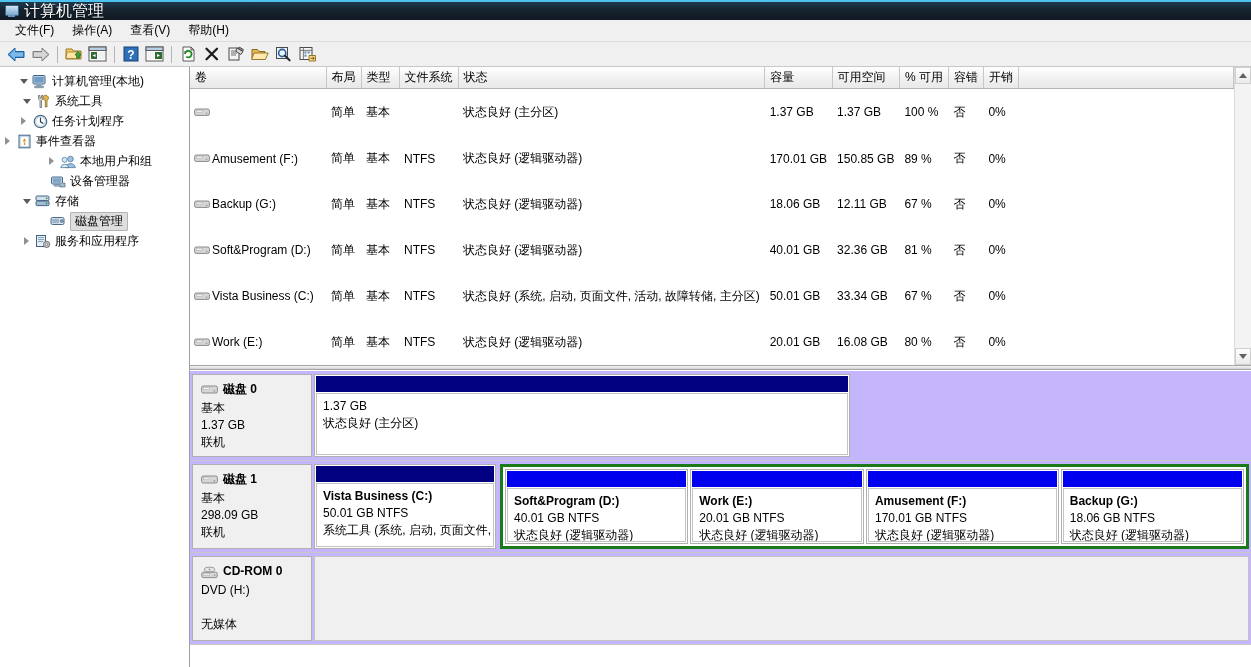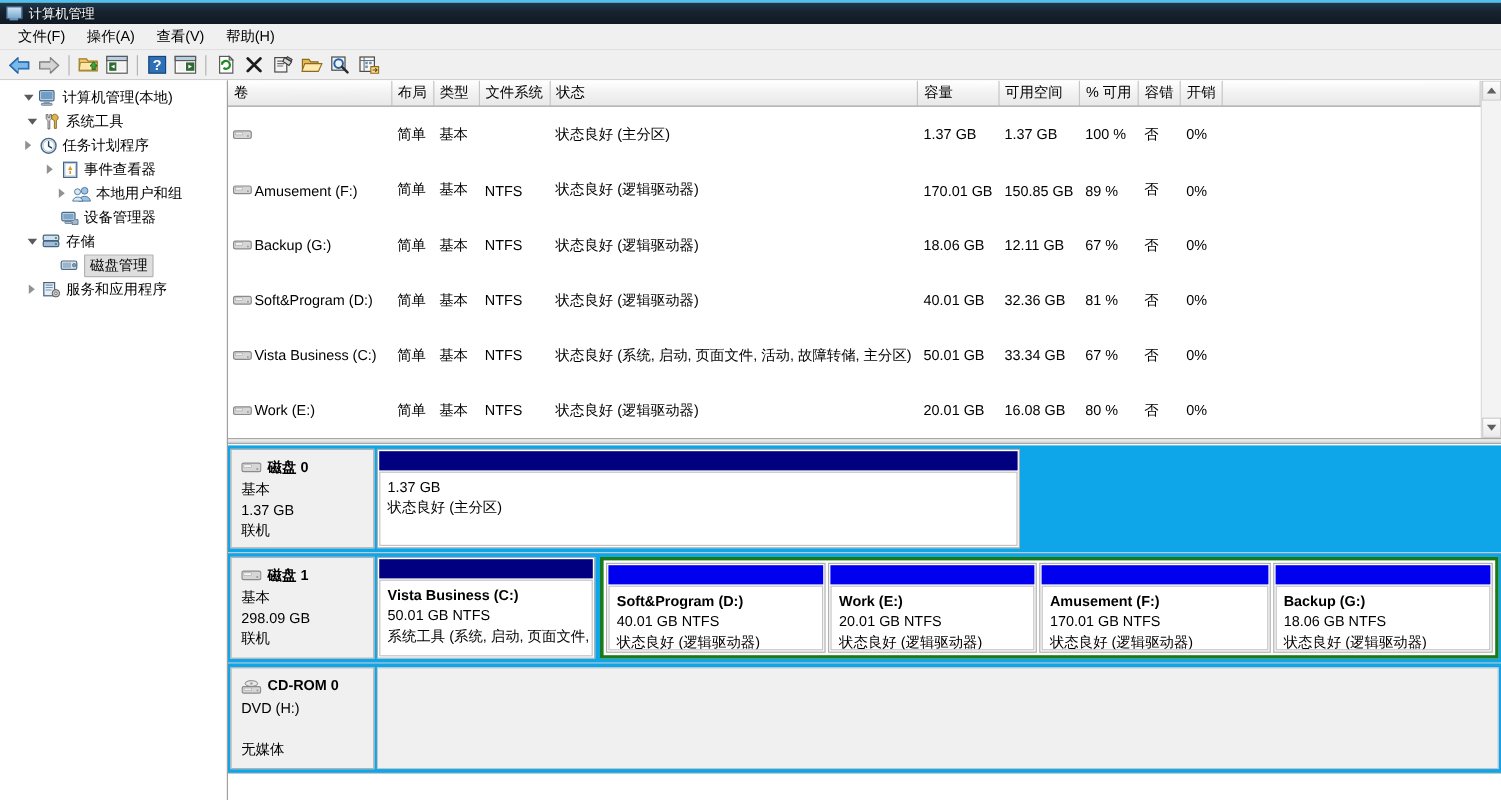--- a/index.html
+++ b/index.html
@@ -38,21 +38,21 @@
     border-radius: 1px;
   }
   #titlebar .tb-icon::after {
     content: "";
     position: absolute; left: 3px; top: 11px;
     width: 7px; height: 2px;
     background: #6d92b3;
   }
   #titlebar .tb-title {
     color: #ffffff;
-    font-size: 11px;
+    font-size: 16px;
     white-space: nowrap;
     text-shadow: 0 1px 1px rgba(0,0,0,.7);
   }
 
   
   #menubar {
     height: 22px;
     background: #f0f0f0;
     border-bottom: 1px solid #dcdcdc;
     display: flex;
@@ -250,21 +250,21 @@
     background: #ffffff;
     overflow: hidden;
     display: flex;
     flex-direction: column;
     position: relative;
     border-top: 1px solid #ffffff;
   }
   .diskrow {
     display: flex;
     border-bottom: 1px solid #c8c8c8;
-    background: #0ea5e9;
+    background: #c4b5fd;
   }
   .diskrow.r0 { height: 90px; }
   .diskrow.r1 { height: 92px; }
   .diskrow.r2 { height: 92px; }
 
   .disk-label {
     width: 120px;
     flex: 0 0 120px;
     background: #f0f0f0;
     border: 1px solid #b0b0b0;
@@ -512,21 +512,21 @@
       <span class="ticon">
         <svg width="15" height="15" viewBox="0 0 15 15">
           <circle cx="7.5" cy="7.5" r="6.2" fill="#eef4f9" stroke="#4a6a86" stroke-width="1.2"></circle>
           <circle cx="7.5" cy="7.5" r="4.7" fill="#ffffff" stroke="#9fb6c9" stroke-width=".7"></circle>
           <path d="M7.5 4.2 V7.8 L10 9.3" stroke="#22415c" stroke-width="1.2" fill="none" stroke-linecap="round"></path>
         </svg>
       </span>
       <span class="tlabel">任务计划程序</span>
     </div>
 
-    <div class="tnode" style="padding-left:34px">
+    <div class="tnode" style="">
       <span class="expander">
           <span class="arrow"></span>
         </span>
       <span class="ticon">
         <svg width="15" height="15" viewBox="0 0 15 15">
           <rect x="2" y="1.2" width="11" height="12.6" fill="#dbe8f4" stroke="#3f6384"></rect>
           <rect x="3.2" y="2.4" width="8.6" height="10.2" fill="#ffffff" stroke="#a8c0d4" stroke-width=".6"></rect>
           <path d="M7.5 4.2 L9.3 7.6 L5.7 7.6 Z" fill="#d89a1c"></path>
           <rect x="6.9" y="8.4" width="1.3" height="2.6" fill="#d89a1c"></rect>
         </svg>

